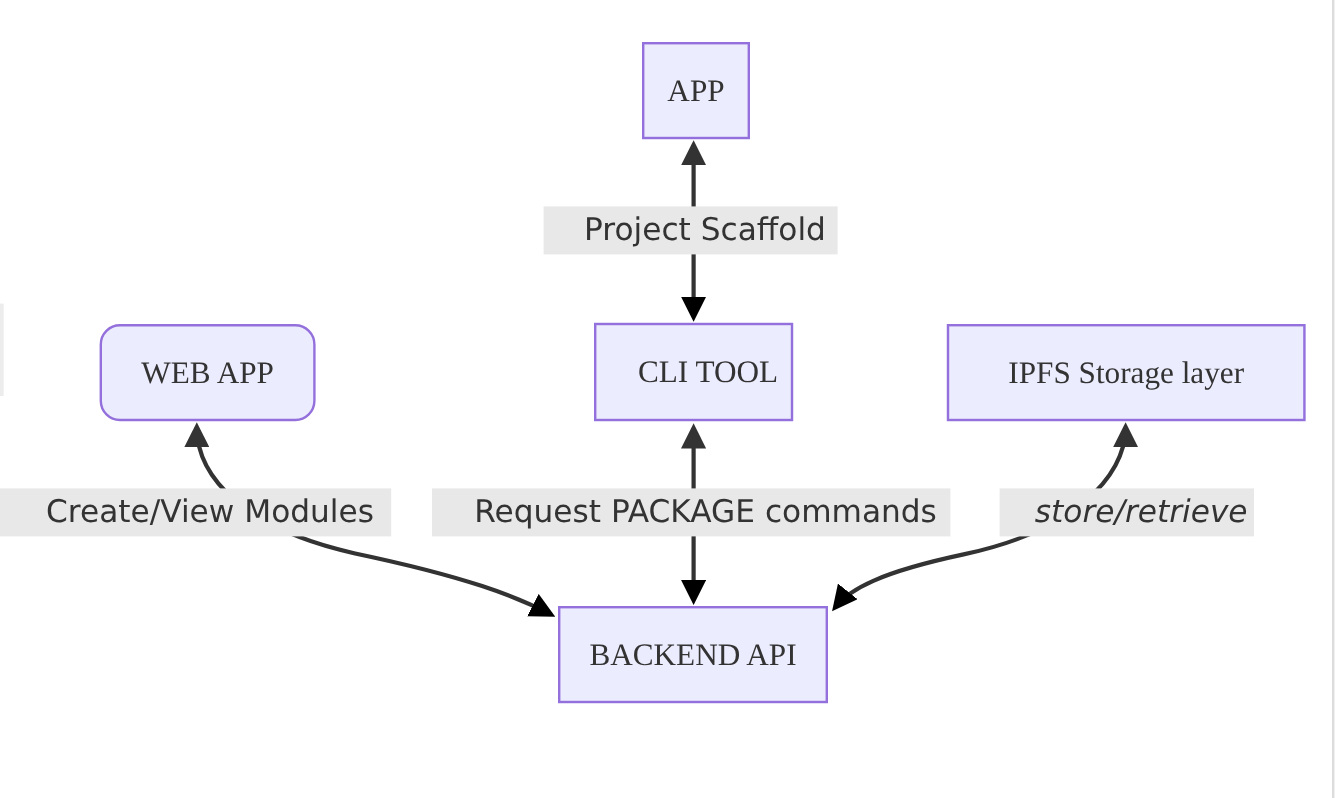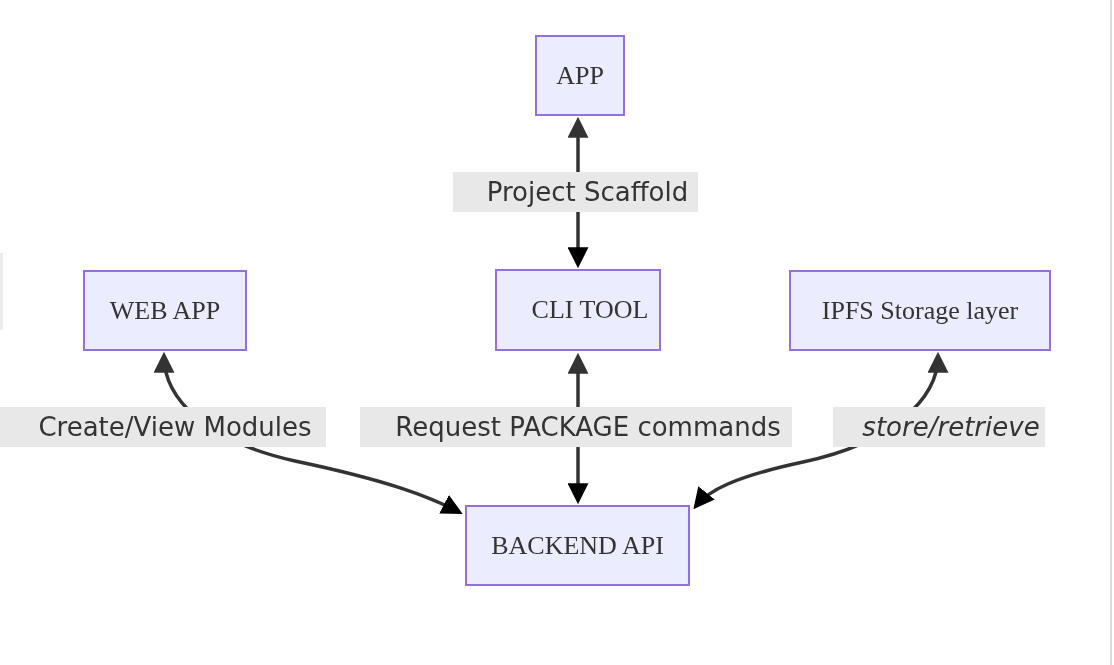--- a/index.html
+++ b/index.html
@@ -50,23 +50,23 @@
     color: var(--text-color);
     font-size: 26px;
     height: 40px;
     line-height: 40px;
     text-align: center;
     white-space: nowrap;
     overflow: hidden;
     padding-left: 24px;
   }
   .node-app      { left: 535px; top: 35px;  width: 90px;  height: 81px; }
-  .node-webapp   { left: 83px;  top: 270px; width: 164px; height: 81px; }
+  .node-webapp   { left: 83px;  top: 270px; width: 180px; height: 81px; border-radius: 17px; }
   .node-clitool  { left: 495px; top: 269px; width: 166px; height: 82px; padding-left: 24px; }
-  .node-ipfs     { left: 789px; top: 270px; width: 262px; height: 81px; }
+  .node-ipfs     { left: 789px; top: 270px; width: 299px; height: 81px; }
   .node-backend  { left: 465px; top: 505px; width: 225px; height: 81px; }
   .label-project { left: 453px; top: 172px; width: 245px; }
   .label-create  { left: 0px;   top: 407px; width: 326px; }
   .label-request { left: 360px; top: 407px; width: 432px; }
   .label-store   { left: 833px; top: 407px; width: 212px; font-style: italic; }
   .window-edge-right {
     position: absolute;
     left: 1110px; top: 0;
     width: 2px; height: 665px;
     background: #dcdcdc;

